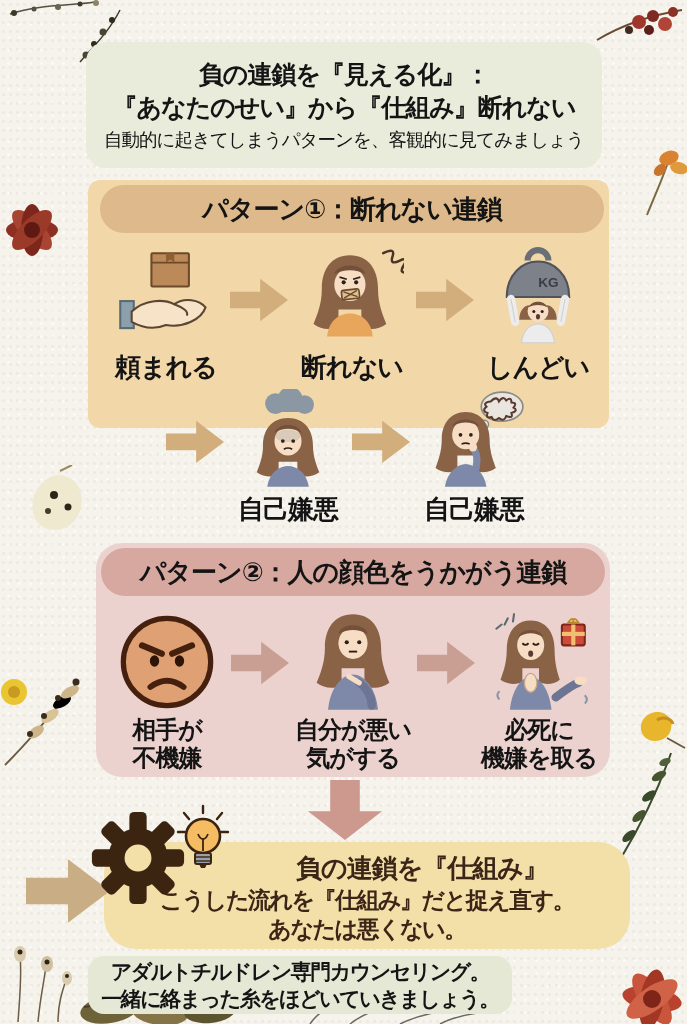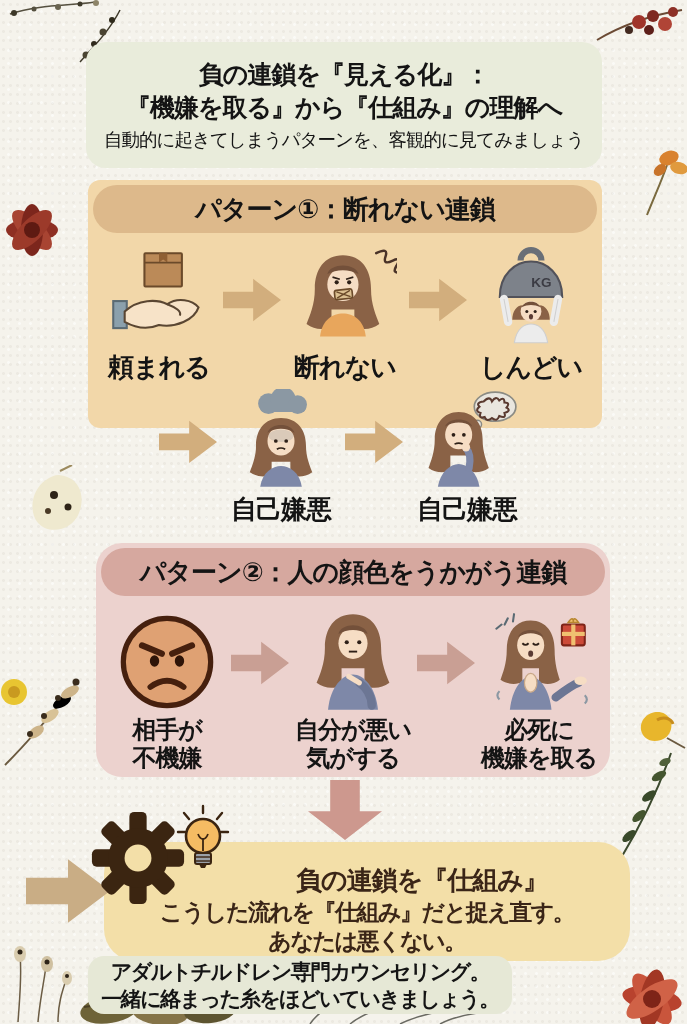--- a/index.html
+++ b/index.html
@@ -14,21 +14,21 @@
     background-position:0 0, 3px 5px;
     color:#141414;
   }
   .abs{position:absolute;}
   
   .title-card{left:86px;top:42px;width:516px;height:126px;background:#e9ecdb;
     display:flex;flex-direction:column;justify-content:center;align-items:center;border-radius:20px;}
   .title-line{font-size:25px;font-weight:900;letter-spacing:-1px;line-height:1.32;white-space:nowrap;}
   .title-sub{font-size:18.5px;font-weight:400;letter-spacing:-1px;margin-top:3px;white-space:nowrap;}
   
-  .p1-card{left:88px;top:180px;width:514px;height:248px;background:#f2d7a9;border-radius:12px;}
+  .p1-card{left:88px;top:180px;width:514px;height:248px;background:#f2d7a9;border-radius:12px;padding-left:7px;}
   .p2-card{left:96px;top:543px;width:514px;height:234px;background:#ecd2ce;border-radius:26px;}
   .pill{margin:5px auto 0;width:calc(100% - 10px);height:48px;border-radius:26px;
     display:flex;align-items:center;justify-content:center;
     font-size:26px;font-weight:900;letter-spacing:-1px;white-space:nowrap;}
   .p1-pill{background:#ddb98b;}
   .p2-pill{background:#d6a89f;}
   .flow-row{display:flex;justify-content:center;align-items:flex-start;}
   .flow-item{display:flex;flex-direction:column;align-items:center;width:128px;}
   .flow-item .fig{width:104px;height:104px;}
   .flow-label{font-size:26px;font-weight:900;letter-spacing:-1px;white-space:nowrap;margin-top:2px;line-height:1.15;text-align:right;}
@@ -36,21 +36,21 @@
   .arrow-shape{width:100%;height:100%;clip-path:polygon(0 32%,52% 32%,52% 4%,100% 50%,52% 96%,52% 68%,0 68%);}
   .a-tan{background:#d2ae7d;}
   .a-rose{background:#c99f94;}
   .row1{margin-top:14px;}
   .row2{margin-top:6px;}
   
   .down-arrow{left:308px;top:780px;width:74px;height:60px;
     clip-path:polygon(30% 0,70% 0,70% 52%,100% 52%,50% 100%,0 52%,30% 52%);background:#cd988e;}
   
   .conclusion-box{left:104px;top:842px;width:526px;height:103px;background:#f3dfa8;border-radius:32px;
-    color:#3a2517;display:flex;flex-direction:column;justify-content:center;padding-top:16px;}
+    color:#3a2517;display:flex;flex-direction:column;justify-content:center;padding-top:4px;}
   .conclusion-heading{margin-left:118px;width:calc(100% - 126px);text-align:center;
     font-size:26px;font-weight:900;letter-spacing:-1px;white-space:nowrap;}
   .conclusion-line{text-align:center;font-size:23px;font-weight:700;letter-spacing:-1.5px;white-space:nowrap;line-height:1.28;}
   .big-left-arrow{left:26px;top:858px;width:84px;height:66px;
     clip-path:polygon(0 30%,50% 30%,50% 2%,100% 50%,50% 98%,50% 70%,0 70%);background:#c9ad85;}
   .gear-wrap{left:90px;top:810px;width:96px;height:96px;}
   .bulb-wrap{left:174px;top:804px;width:58px;height:84px;}
   
   .footer-card{left:88px;top:956px;width:424px;height:58px;background:#e6e8d6;border-radius:16px;
     display:flex;flex-direction:column;justify-content:center;align-items:center;}
@@ -160,21 +160,21 @@
     <ellipse rx="30" ry="12" fill="#b8422e" transform="rotate(10)"></ellipse>
     <ellipse rx="30" ry="12" fill="#c9553c" transform="rotate(55)"></ellipse>
     <ellipse rx="30" ry="12" fill="#a23724" transform="rotate(100)"></ellipse>
     <ellipse rx="30" ry="12" fill="#d06247" transform="rotate(145)"></ellipse>
     <circle r="9" fill="#7e2418"></circle>
   </g>
 </svg>
 
 <div class="abs title-card">
   <div class="title-line">負の連鎖を『見える化』：</div>
-  <div class="title-line">『機嫌を取る』から『仕組み』の理解へ</div>
+  <div class="title-line">『あなたのせい』から『仕組み』断れない</div>
   <div class="title-sub">自動的に起きてしまうパターンを、客観的に見てみましょう</div>
 </div>
 
 <div class="abs p1-card">
   <div class="pill p1-pill">パターン①：断れない連鎖</div>
 
   <div class="flow-row row1">
     <div class="flow-item">
       <svg class="fig" viewBox="0 0 100 100">
         <rect x="36" y="6" width="36" height="32" fill="#bb8a58" stroke="#6b4a2a" stroke-width="2" rx="1"></rect>

